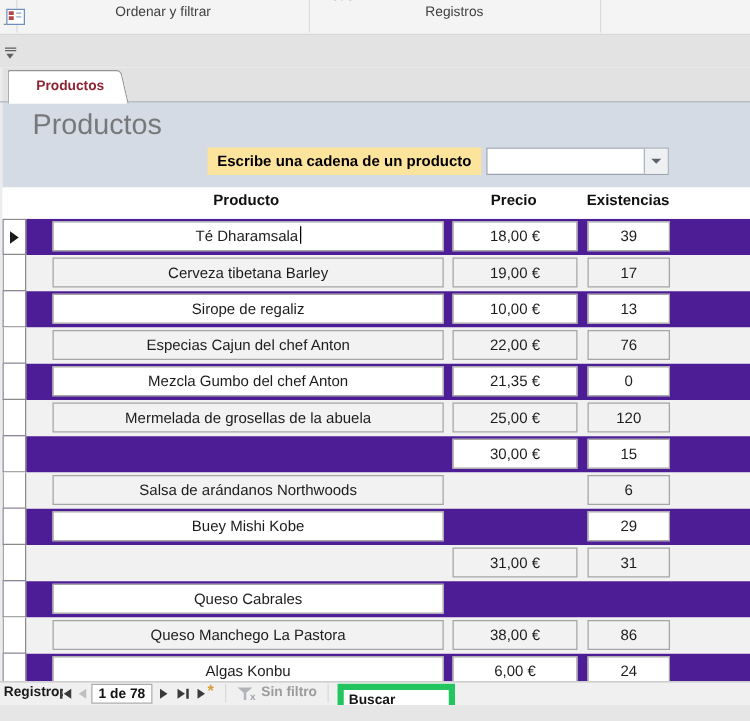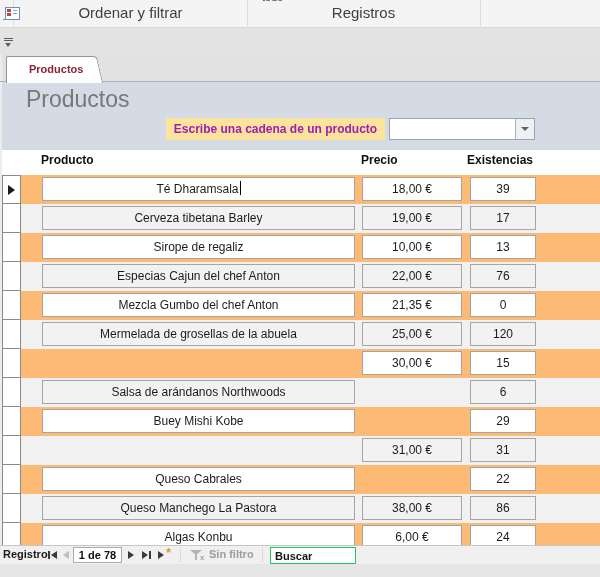--- a/index.html
+++ b/index.html
@@ -4,21 +4,21 @@
 <style>
   html,body{margin:0;padding:0;background:#fff;}
   .app{position:relative;width:600px;height:577px;overflow:hidden;
        font-family:"Liberation Sans","DejaVu Sans",sans-serif;background:#fff;}
 
   
   .ribbon{position:absolute;left:0;top:0;width:600px;height:27px;background:#f5f4f4;}
   .ribbon-line{position:absolute;left:0;top:27px;width:600px;height:1px;background:#d8d8d8;}
   .rib-sep{position:absolute;top:0;width:1px;height:26px;background:#dcdcdc;}
   .sep1{left:13px}.sep2{left:247px}.sep3{left:480px}
-  .rib-label{position:absolute;top:4px;font-size:15px;color:#3f3f41;text-align:center;}
+  .rib-label{position:absolute;top:4px;font-size:11px;color:#3f3f41;text-align:center;}
   .grp1{left:14px;width:233px}.grp2{left:248px;width:231px}
   .todo-clip{position:absolute;left:262px;top:0;width:42px;height:6px;overflow:hidden;}
   .todo-clip span{display:block;margin-top:-9px;font-size:11px;color:#3f3f41;}
   .dlg{position:absolute;left:3px;top:10px;width:9px;height:9px;
        border-right:1px solid #8c8d8f;border-bottom:1px solid #8c8d8f;}
   .dlg::after{content:'\2198';position:absolute;right:0;bottom:-2px;font-size:8px;color:#717274;line-height:1;}
 
   
   .strip{position:absolute;left:0;top:28px;width:600px;height:26px;background:#e3e3e3;}
   .collapse-icon{position:absolute;left:4px;top:38px;width:9px;height:10px;}
@@ -37,34 +37,34 @@
   .tab-label{position:absolute;left:23px;top:0;font-size:11px;font-weight:700;color:#8e2433;line-height:26px;z-index:3;}
   .tab-icon{position:absolute;left:5px;top:7px;width:13px;height:11px;background:#fff;border:1px solid #6a8fc0;z-index:3;}
   .tab-icon::before{content:'';position:absolute;left:1px;top:1px;width:4px;height:3px;background:#b04a4a;box-shadow:0 4px 0 #b04a4a;}
   .tab-icon::after{content:'';position:absolute;left:7px;top:2px;width:4px;height:1px;background:#8ea6c4;box-shadow:0 3px 0 #8ea6c4;}
 
   
   .left-edge{position:absolute;left:0;top:54px;width:2px;height:509px;background:#ececec;}
   .form-header{position:absolute;left:2px;top:82px;width:598px;height:68px;background:#d5dbe4;}
   .form-title{position:absolute;left:26px;top:86px;font-size:23px;color:#77787a;}
   .prompt-label{position:absolute;left:166px;top:118px;width:219px;height:22px;background:#fde49c;
-       font-size:12px;font-weight:700;color:#a21caf;text-align:center;line-height:22px;}
+       font-size:12px;font-weight:700;color:#000000;text-align:center;line-height:22px;}
   .combo{position:absolute;left:389px;top:118px;width:146px;height:22px;background:#fff;
        border:1px solid #9aa4b0;box-sizing:border-box;}
   .combo-value{position:absolute;left:4px;top:0;right:20px;font-size:12px;line-height:20px;color:#111;}
   .combo-btn{position:absolute;right:0;top:0;width:18px;height:20px;background:#eef0f2;border-left:1px solid #aab4be;}
   .combo-btn::after{content:'';position:absolute;left:5px;top:8px;width:0;height:0;
        border-left:4px solid transparent;border-right:4px solid transparent;border-top:4px solid #5a6470;}
 
   .form-body{position:absolute;left:2px;top:150px;width:598px;height:413px;background:#fff;}
-  .col-h{position:absolute;top:153px;font-size:12px;font-weight:700;color:#101010;text-align:left;}
+  .col-h{position:absolute;top:153px;font-size:12px;font-weight:700;color:#101010;text-align:center;}
   .h-prod{left:41px;width:312px}.h-price{left:361px;width:100px}.h-stock{left:467px;width:71px}
 
   .rows{position:absolute;left:2px;top:175px;width:598px;height:370px;overflow:hidden;}
-  .row{position:relative;height:29px;background:#fdba74;}
+  .row{position:relative;height:29px;background:#4c1d95;}
   .row:nth-child(even){background:#f1f1f2;}
   .sel{position:absolute;left:0;top:0;width:19px;height:29px;background:#fff;
        border:1px solid #8a8a8a;border-top:none;box-sizing:border-box;}
   .row:first-child .sel{border-top:1px solid #8a8a8a;}
   .row.current .sel::after{content:'';position:absolute;left:5px;top:9px;width:0;height:0;
        border-top:5px solid transparent;border-bottom:5px solid transparent;border-left:7px solid #1a1a1a;}
   .cell{position:absolute;top:2px;height:24px;box-sizing:border-box;border:1px solid #a5a5a5;background:#fff;
        font-size:12px;line-height:22px;text-align:center;color:#1c1c1c;overflow:hidden;white-space:nowrap;}
   .row:nth-child(even) .cell{background:#f2f2f2;}
   .c-prod{left:40px;width:313px}.c-price{left:360px;width:100px}.c-stock{left:468px;width:66px}
@@ -87,21 +87,21 @@
   .rec-box{position:absolute;left:73px;top:1px;width:47px;height:14px;background:#fff;
        border:1px solid #ababab;text-align:center;line-height:14px;font-weight:600;color:#111;}
   .sb-sep{position:absolute;top:1px;width:1px;height:15px;background:#d9d9d9;}
   .sbs1{left:180px}.sbs2{left:262px}
   .filter-icon{position:absolute;left:190px;top:4px;width:13px;height:11px;}
   .filter-icon::before{content:'';position:absolute;left:0;top:0;width:0;height:0;
        border-left:6px solid transparent;border-right:6px solid transparent;border-top:5px solid #b0b3b8;}
   .filter-icon::after{content:'';position:absolute;left:5px;top:4px;width:2px;height:6px;background:#b0b3b8;}
   .filter-x{position:absolute;left:200px;top:7px;font-size:8px;font-weight:700;color:#9fa3a8;}
   .filter-label{position:absolute;left:209px;top:2px;color:#9c9c9c;font-weight:600;}
-  .search-box{position:absolute;left:270px;top:1px;width:84px;height:15px;background:#fff;border:1px solid #22c55e;}
+  .search-box{position:absolute;left:270px;top:1px;width:84px;height:15px;background:#fff;border:5px solid #22c55e;}
   .search-box input{width:100%;height:100%;border:none;outline:none;background:transparent;
        font-family:inherit;font-size:11px;font-weight:700;color:#111;padding:0 0 0 4px;box-sizing:border-box;}
   .search-box input::placeholder{color:#151515;opacity:1;}
   .bottom{position:absolute;left:0;top:564px;width:600px;height:13px;background:#e6e6e6;}
 </style>
 </head>
 <body>
 
 <div class="app">
 
@@ -195,21 +195,20 @@
       <div class="cell c-stock">29</div>
     </div>
       <div class="row">
       <div class="sel"></div>
       <div class="cell c-price">31,00 €</div>
       <div class="cell c-stock">31</div>
     </div>
       <div class="row">
       <div class="sel"></div>
       <div class="cell c-prod">Queso Cabrales</div>
-      <div class="cell c-stock">22</div>
     </div>
       <div class="row">
       <div class="sel"></div>
       <div class="cell c-prod">Queso Manchego La Pastora</div>
       <div class="cell c-price">38,00 €</div>
       <div class="cell c-stock">86</div>
     </div>
       <div class="row">
       <div class="sel"></div>
       <div class="cell c-prod">Algas Konbu</div>

